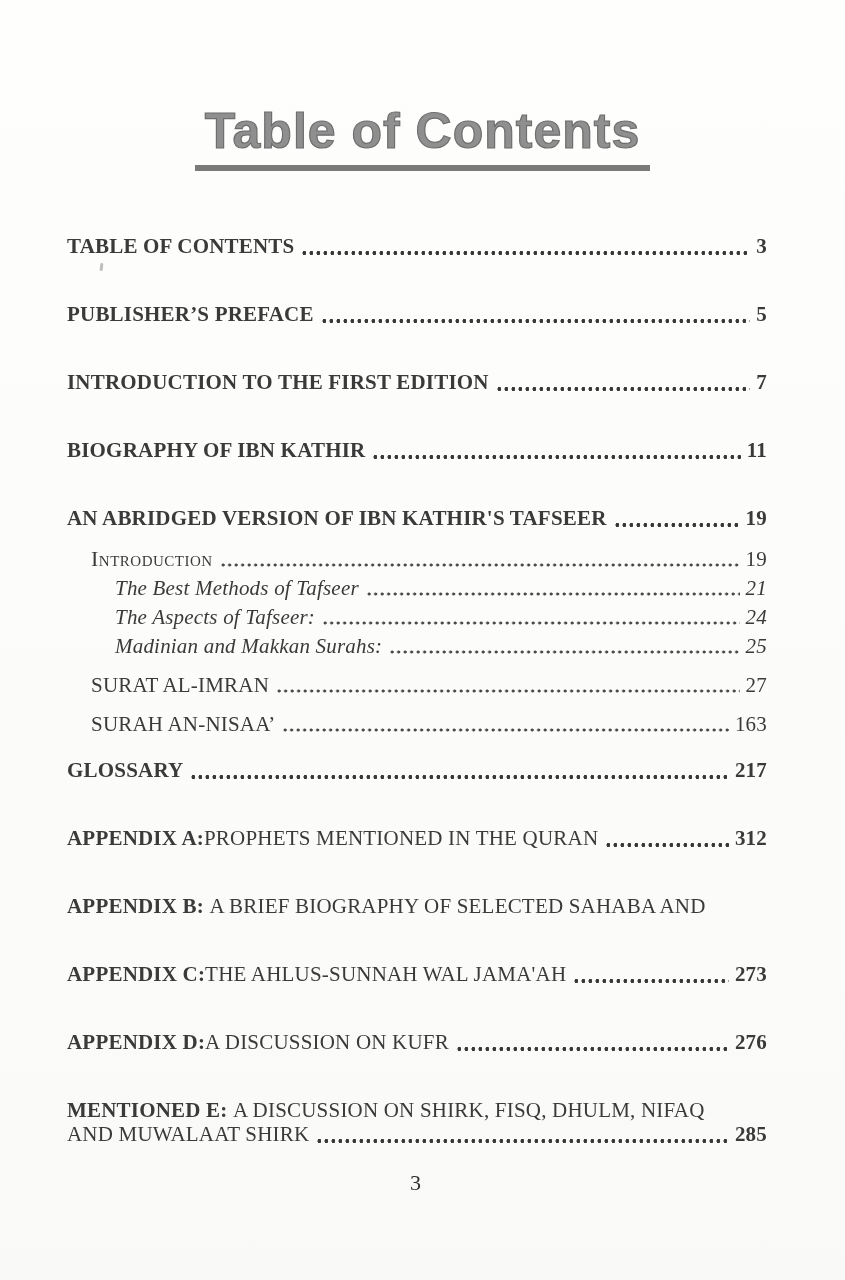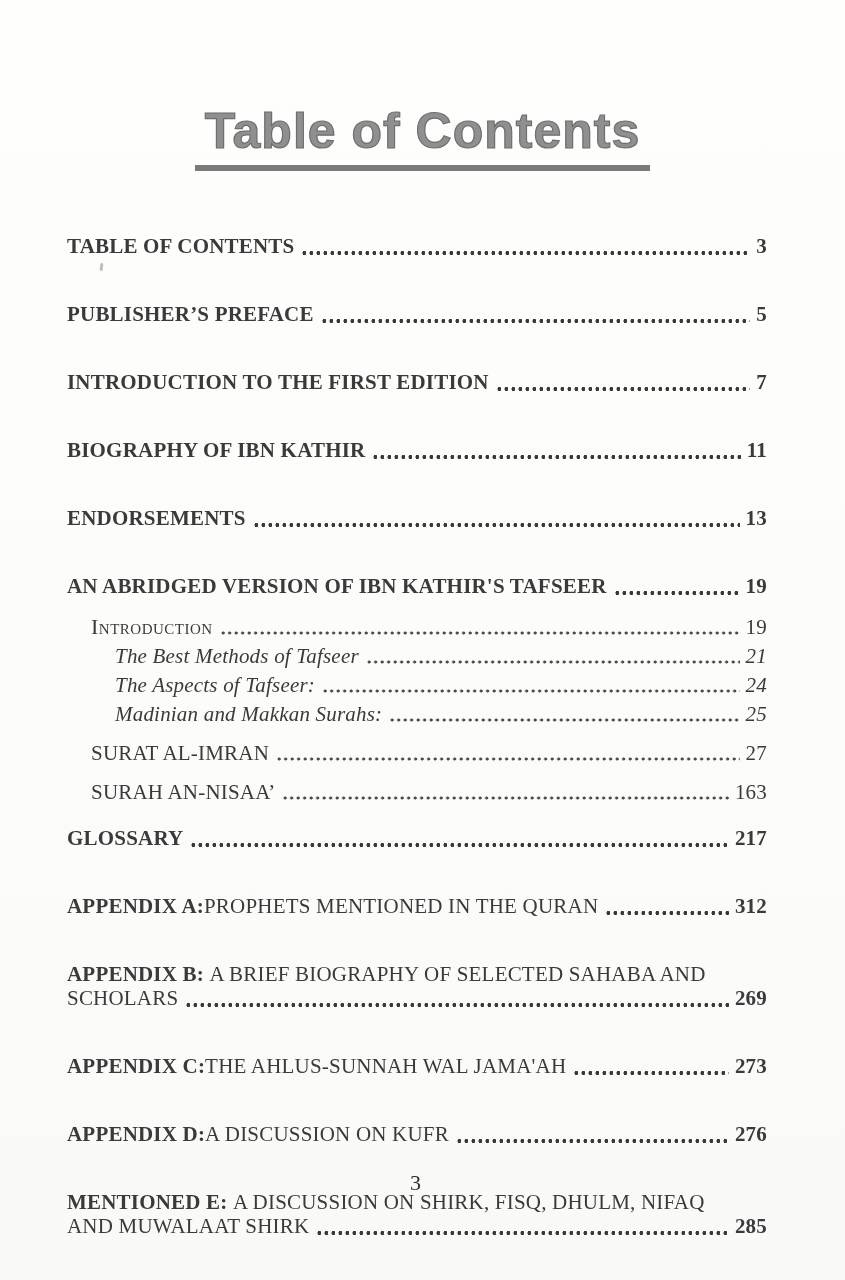--- a/index.html
+++ b/index.html
@@ -110,27 +110,20 @@
       </div>
       <div class="entry l1">
         <div class="line-flex">
           <span class="lbl">BIOGRAPHY OF IBN KATHIR</span>
           <span class="leader"></span>
           <span class="pagenum">11</span>
         </div>
       </div>
       <div class="entry l1">
         <div class="line-flex">
-          <span class="lbl">ENDORSEMENTS</span>
-          <span class="leader"></span>
-          <span class="pagenum">13</span>
-        </div>
-      </div>
-      <div class="entry l1">
-        <div class="line-flex">
           <span class="lbl">AN ABRIDGED VERSION OF IBN KATHIR'S TAFSEER</span>
           <span class="leader"></span>
           <span class="pagenum">19</span>
         </div>
       </div>
       <div class="entry l2 smallcaps">
         <div class="line-flex">
           <span class="lbl">Introduction</span>
           <span class="leader"></span>
           <span class="pagenum">19</span>
@@ -181,25 +174,20 @@
       <div class="entry l1 appendix">
         <div class="line-flex">
           <span class="prefix">APPENDIX A:</span> 
           <span class="lbl">PROPHETS MENTIONED IN THE QURAN</span>
           <span class="leader"></span>
           <span class="pagenum">312</span>
         </div>
       </div>
       <div class="entry l1 appendix">
         <div class="line-plain"><span class="prefix">APPENDIX B:</span> <span class="lbl">A BRIEF BIOGRAPHY OF SELECTED SAHABA AND</span></div>
-        <div class="line-flex">
-          <span class="lbl">SCHOLARS</span>
-          <span class="leader"></span>
-          <span class="pagenum">269</span>
-        </div>
       </div>
       <div class="entry l1 appendix">
         <div class="line-flex">
           <span class="prefix">APPENDIX C:</span> 
           <span class="lbl">THE AHLUS-SUNNAH WAL JAMA'AH</span>
           <span class="leader"></span>
           <span class="pagenum">273</span>
         </div>
       </div>
       <div class="entry l1 appendix">

